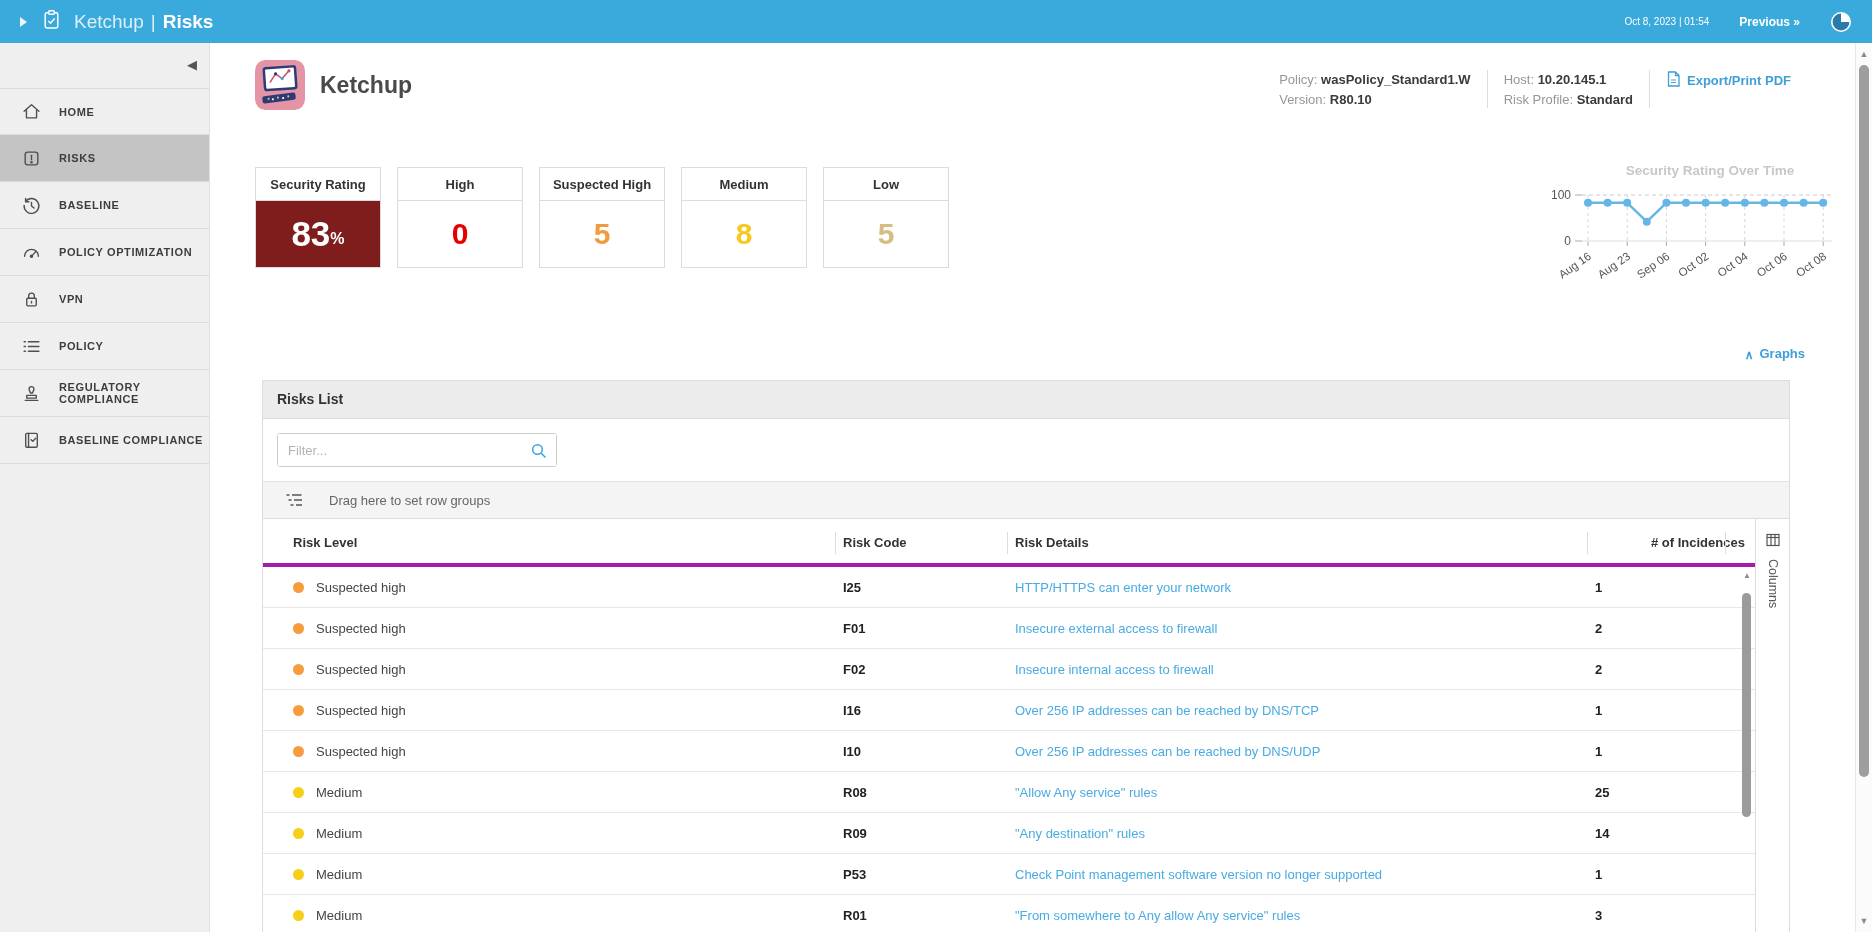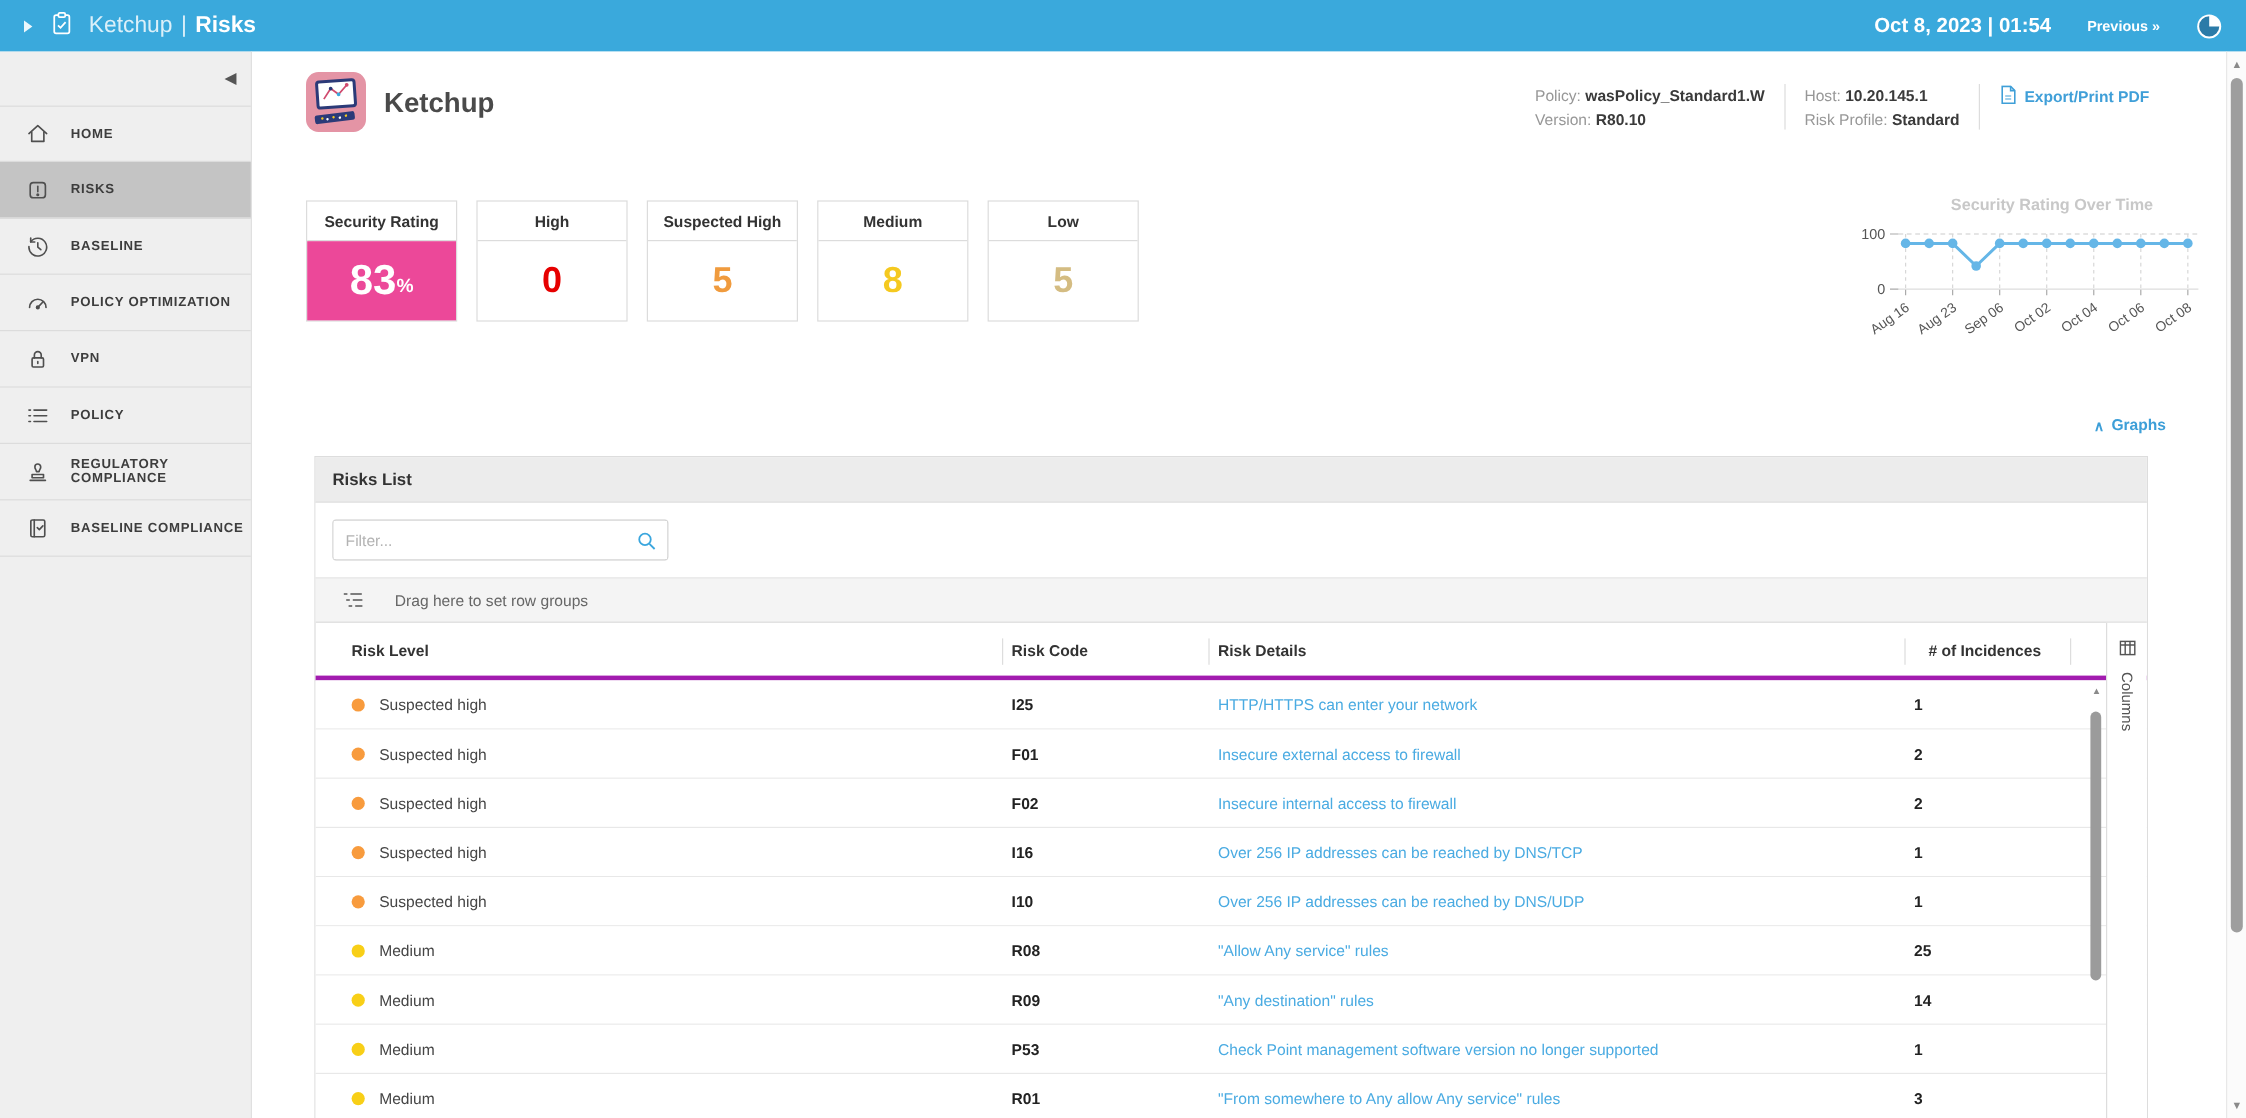--- a/index.html
+++ b/index.html
@@ -10,21 +10,21 @@
   .topbar { position:absolute; left:0; top:0; width:1872px; height:43px;
             background:#3aa9dc; display:flex; align-items:center; padding:0 20px; color:#fff; }
   .tb-left { display:flex; align-items:center; gap:12px; }
   .tb-arrow { width:0; height:0; border-left:7px solid #fff; border-top:5px solid transparent;
               border-bottom:5px solid transparent; opacity:.9; margin-right:2px; cursor:pointer; }
   .tb-title { font-size:19px; display:flex; align-items:baseline; gap:7px; }
   .tb-dev { color:rgba(255,255,255,.82); }
   .tb-sep { color:rgba(255,255,255,.82); font-weight:300; }
   .tb-page { font-weight:700; }
   .tb-right { margin-left:auto; display:flex; align-items:center; gap:30px; }
-  .tb-date { font-size:17px; font-weight:700; }
+  .tb-date { font-size:10px; font-weight:400; }
   .tb-prev { font-size:12px; font-weight:700; cursor:pointer; }
   .tb-pie { width:22px; height:22px; cursor:pointer; }
 
   
   .sidebar { position:absolute; left:0; top:43px; width:210px; height:889px;
              background:#efefef; border-right:1px solid #e0e0e0; }
   .collapse-btn { position:absolute; top:14px; right:12px; color:#555; font-size:13px; cursor:pointer; }
   .nav { margin-top:45px;border-radius:28px; }
   .nav-item { height:47px; display:flex; align-items:center; gap:17px; padding-left:22px;
               border-bottom:1px solid #dcdcdc; cursor:pointer; }
@@ -48,21 +48,21 @@
   .export-link { display:flex; align-items:center; gap:6px; color:#3f9fd8; font-size:13px;
                  font-weight:600; cursor:pointer; margin-top:1px; white-space:nowrap; }
 
   
   .cards { position:absolute; left:45px; top:124px; display:flex; gap:16px;justify-content:flex-end; }
   .card { width:126px; border:1px solid #dcdcdc; background:#fff; }
   .card-head { height:33px; line-height:33px; text-align:center; font-size:13px; font-weight:700;
                color:#333; border-bottom:1px solid #dcdcdc; }
   .card-body { height:66px; display:flex; align-items:center; justify-content:center; }
   .card-value { font-size:30px; font-weight:700; }
-  .card-body.rating { background:#ec4899; color:#fff; }
+  .card-body.rating { background:#7f1d1d; color:#fff; }
   .card-body.rating .card-value { font-size:35px; }
   .card-suffix { font-size:16px; font-weight:700; margin-top:10px; }
 
   
   .chart-box { position:absolute; left:1330px; top:118px; }
 
   .graphs-link { position:absolute; top:303px; right:50px; display:flex; align-items:center; gap:6px;
                  color:#3d9fd8; font-size:13px; font-weight:700; cursor:pointer; }
   .graphs-chev { font-size:12px; font-weight:700; transform:translateY(1px); }
 
@@ -79,21 +79,21 @@
   .filter-input::placeholder { color:#b3b3b3; }
   .search-ic { position:absolute; right:8px; top:8px; }
   .groupbar { height:38px; background:#f4f4f4; border-top:1px solid #e3e3e3; border-bottom:1px solid #ddd;
               display:flex; align-items:center; }
   .group-ic { margin-left:22px; display:flex; }
   .group-hint { margin-left:26px; font-size:13px; color:#666; }
 
   .gridwrap { position:relative; height:420px; }
   .grid-header { position:relative; height:48px; border-bottom:4px solid #a21caf; }
   .hcell { position:absolute; top:0; line-height:48px; font-size:13px; font-weight:600; color:#333; white-space:nowrap; }
-  .hc0{left:30px} .hc1{left:580px} .hc2{left:752px} .hc3{left:1344px}
+  .hc0{left:30px} .hc1{left:580px} .hc2{left:752px} .hc3{left:1388px}
   .hsep { position:absolute; top:13px; width:1px; height:22px; background:#ddd; }
 
   .grid-row { position:relative; height:41px; border-bottom:1px solid #e8e8e8; background:#fff; }
   .dot { position:absolute; left:30px; top:15px; width:11px; height:11px; border-radius:50%; }
   .cell { position:absolute; top:0; line-height:41px; font-size:13px; white-space:nowrap; }
   .cl-level { left:53px; color:#454545; }
   .cl-code  { left:580px; color:#222; font-weight:700; }
   .cl-details { left:752px; color:#4aabe2; text-decoration:none; cursor:pointer; }
   .cl-incid { left:1332px; color:#222; font-weight:700; }
 

